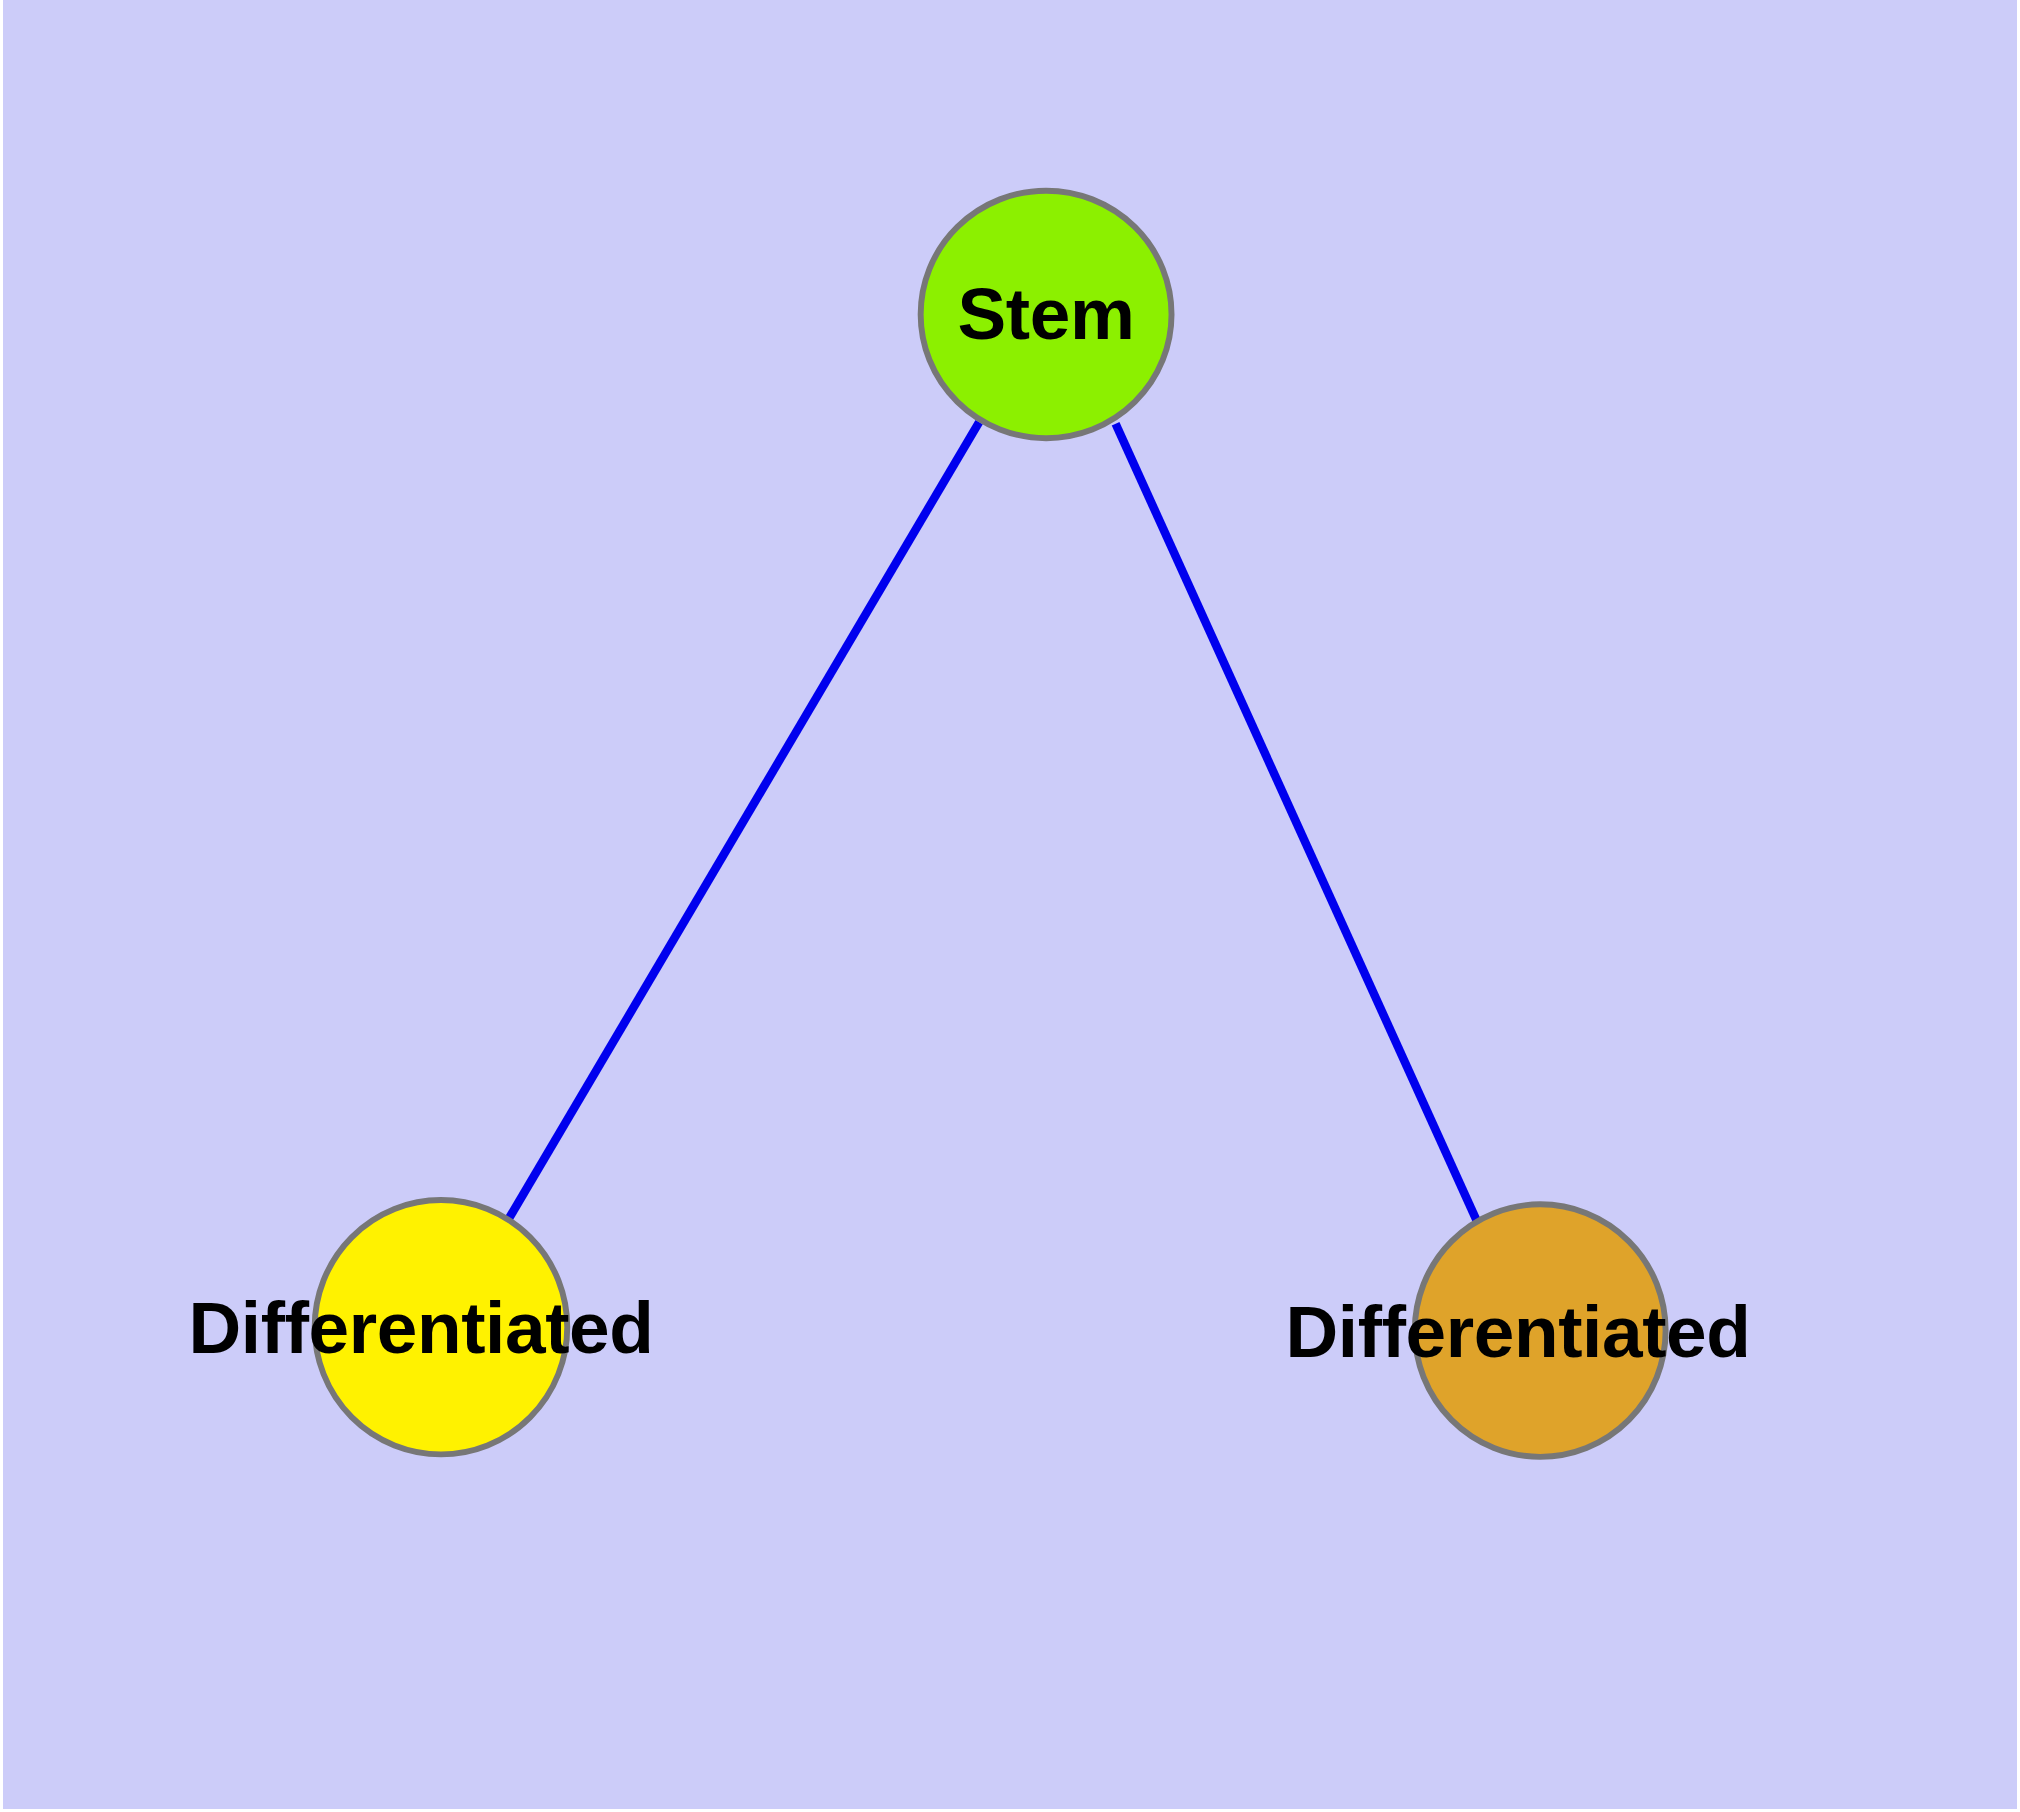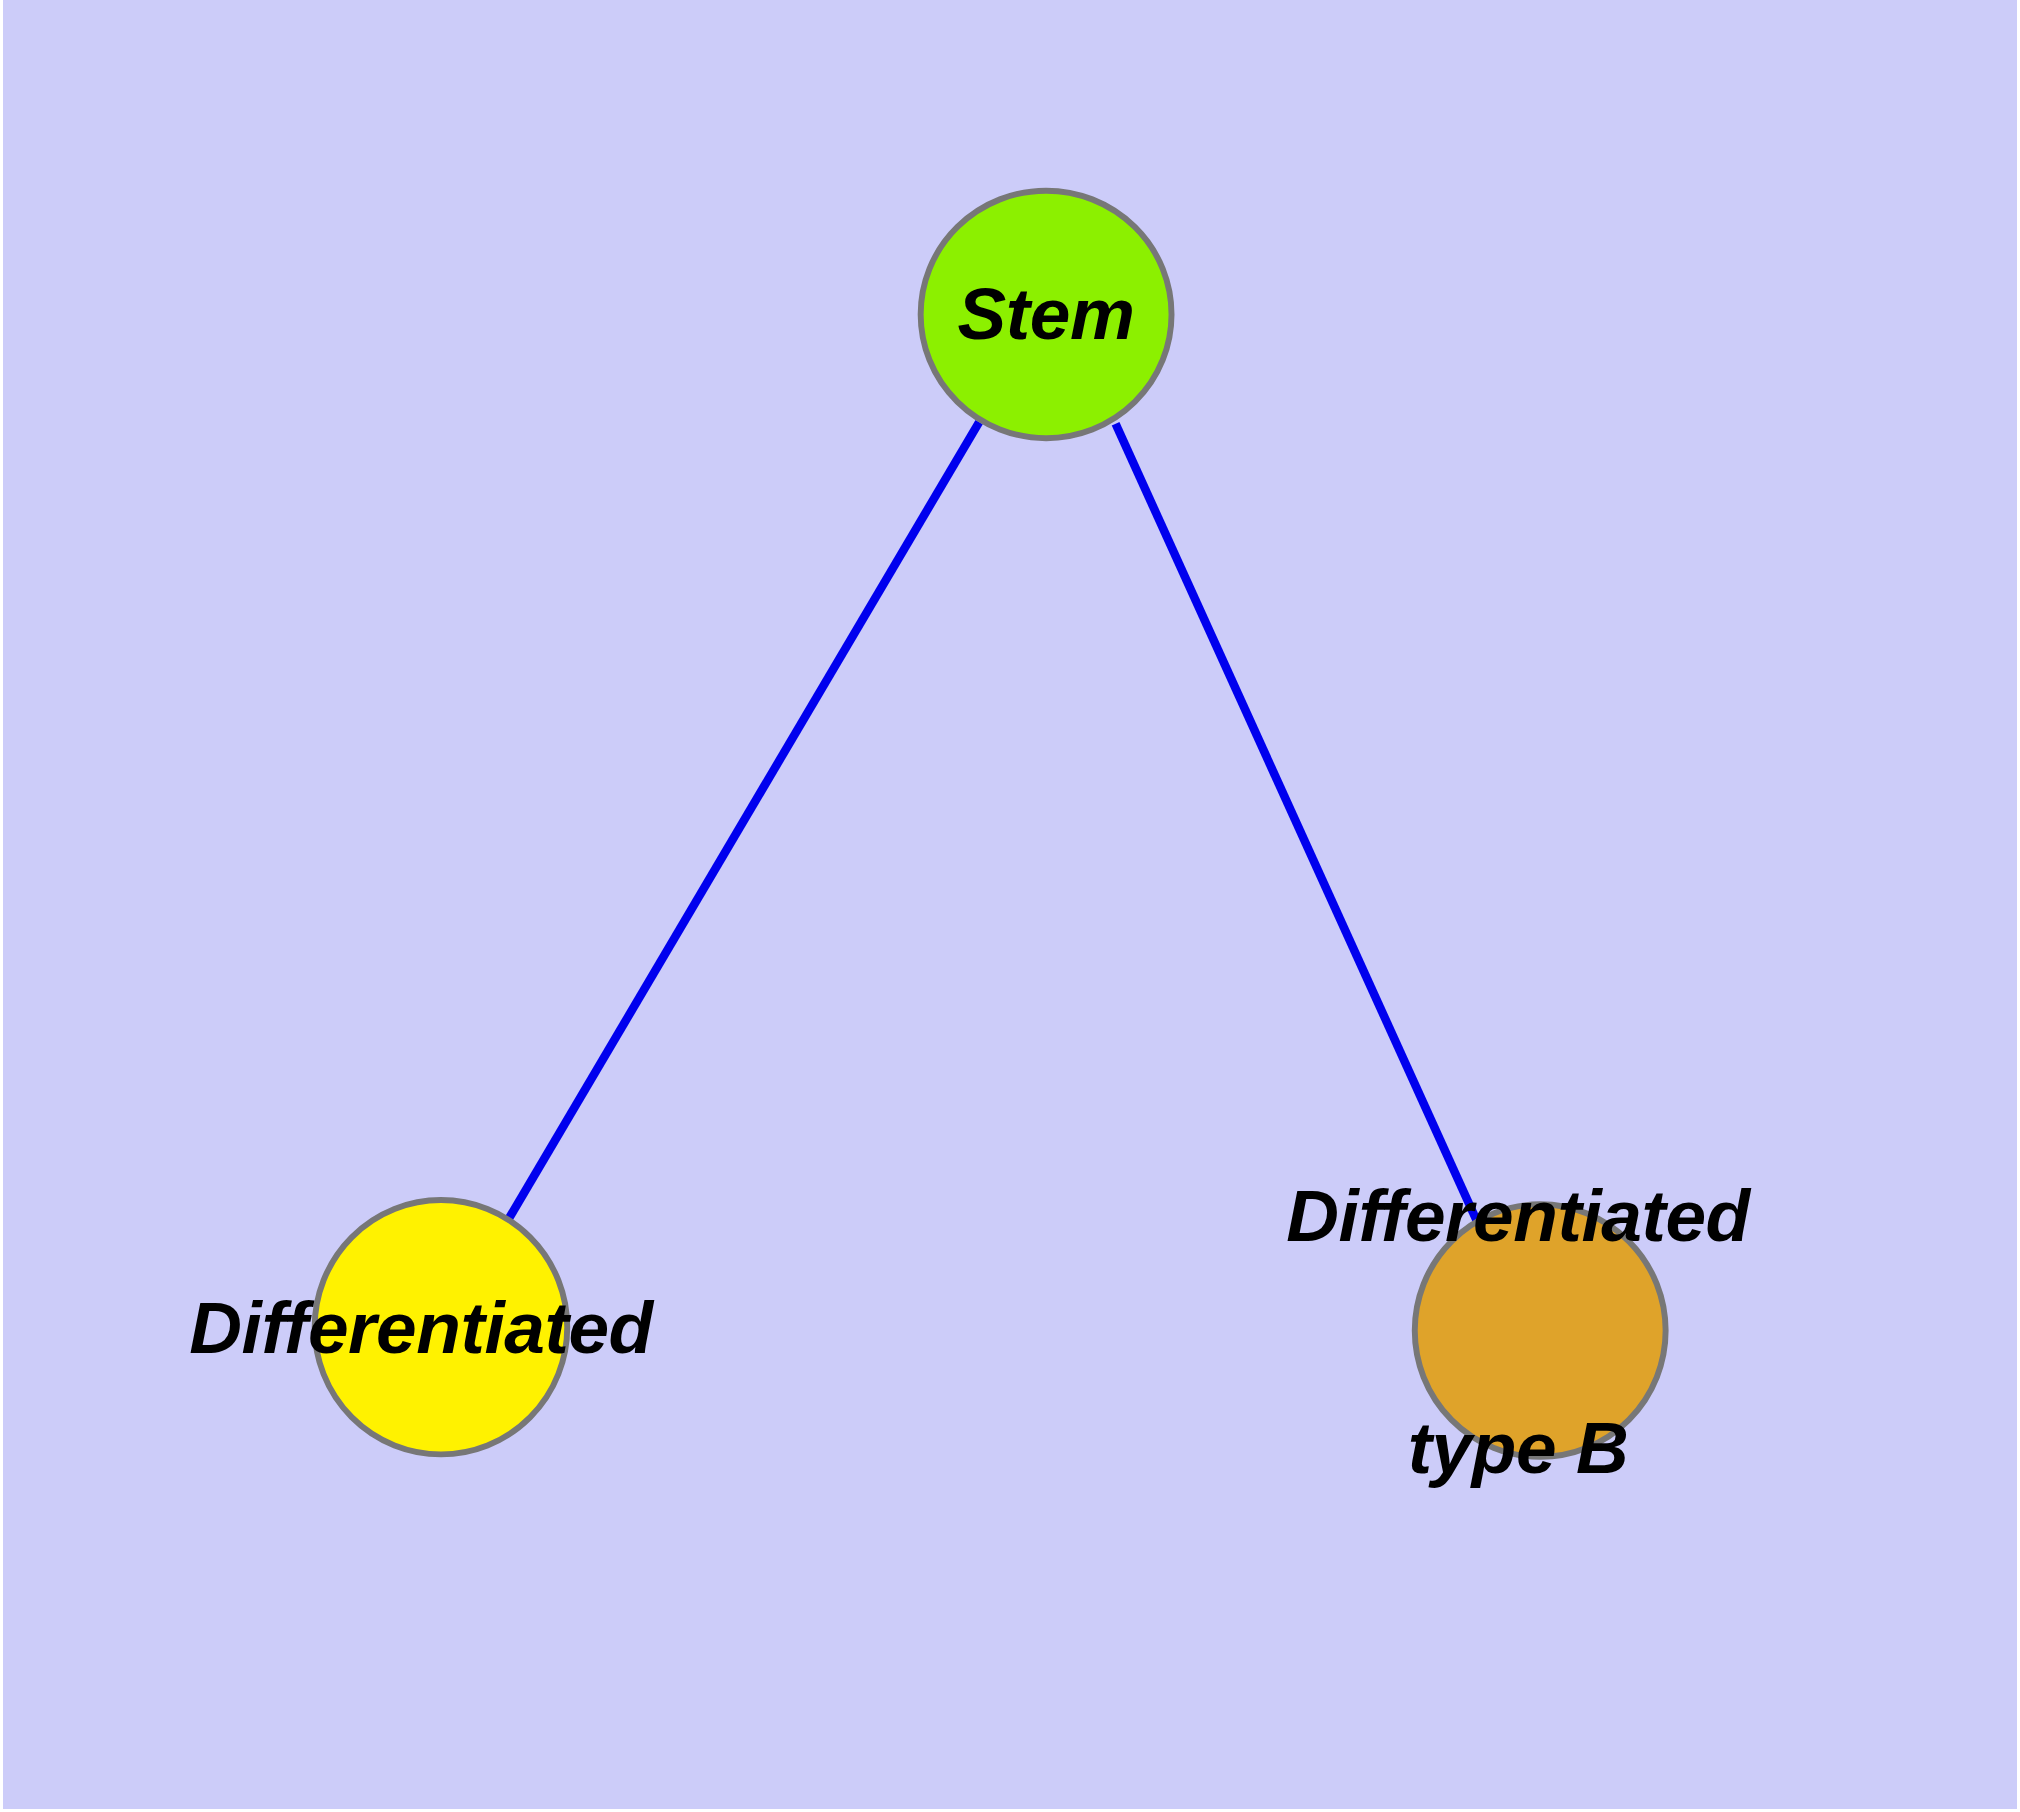--- a/index.html
+++ b/index.html
@@ -32,21 +32,20 @@
   }
   .node-label {
     position: absolute;
     color: #000000;
     font-weight: bold;
     text-align: center;
     line-height: 1.06;
     white-space: pre;
     letter-spacing: -0.4px;
     pointer-events: none;
-    font-style: italic;
   }
   #stem-label {
     font-size: 73px;
     left: 1046px;
     top: 314px;
     transform: translate(-50%, -50%);
   }
   #type-a-label {
     font-size: 73px;
     left: 421px;
@@ -84,17 +83,16 @@
   </svg>
 
   <div class="node-label" id="stem-label">Stem</div>
 
   <div class="node-label" id="type-a-label">
     <div>Differentiated</div>
   </div>
 
   <div class="node-label" id="type-b-label">
     <div>Differentiated</div>
-    <div>type B</div>
   </div>
 
 </div>
 
 
 </body></html>

